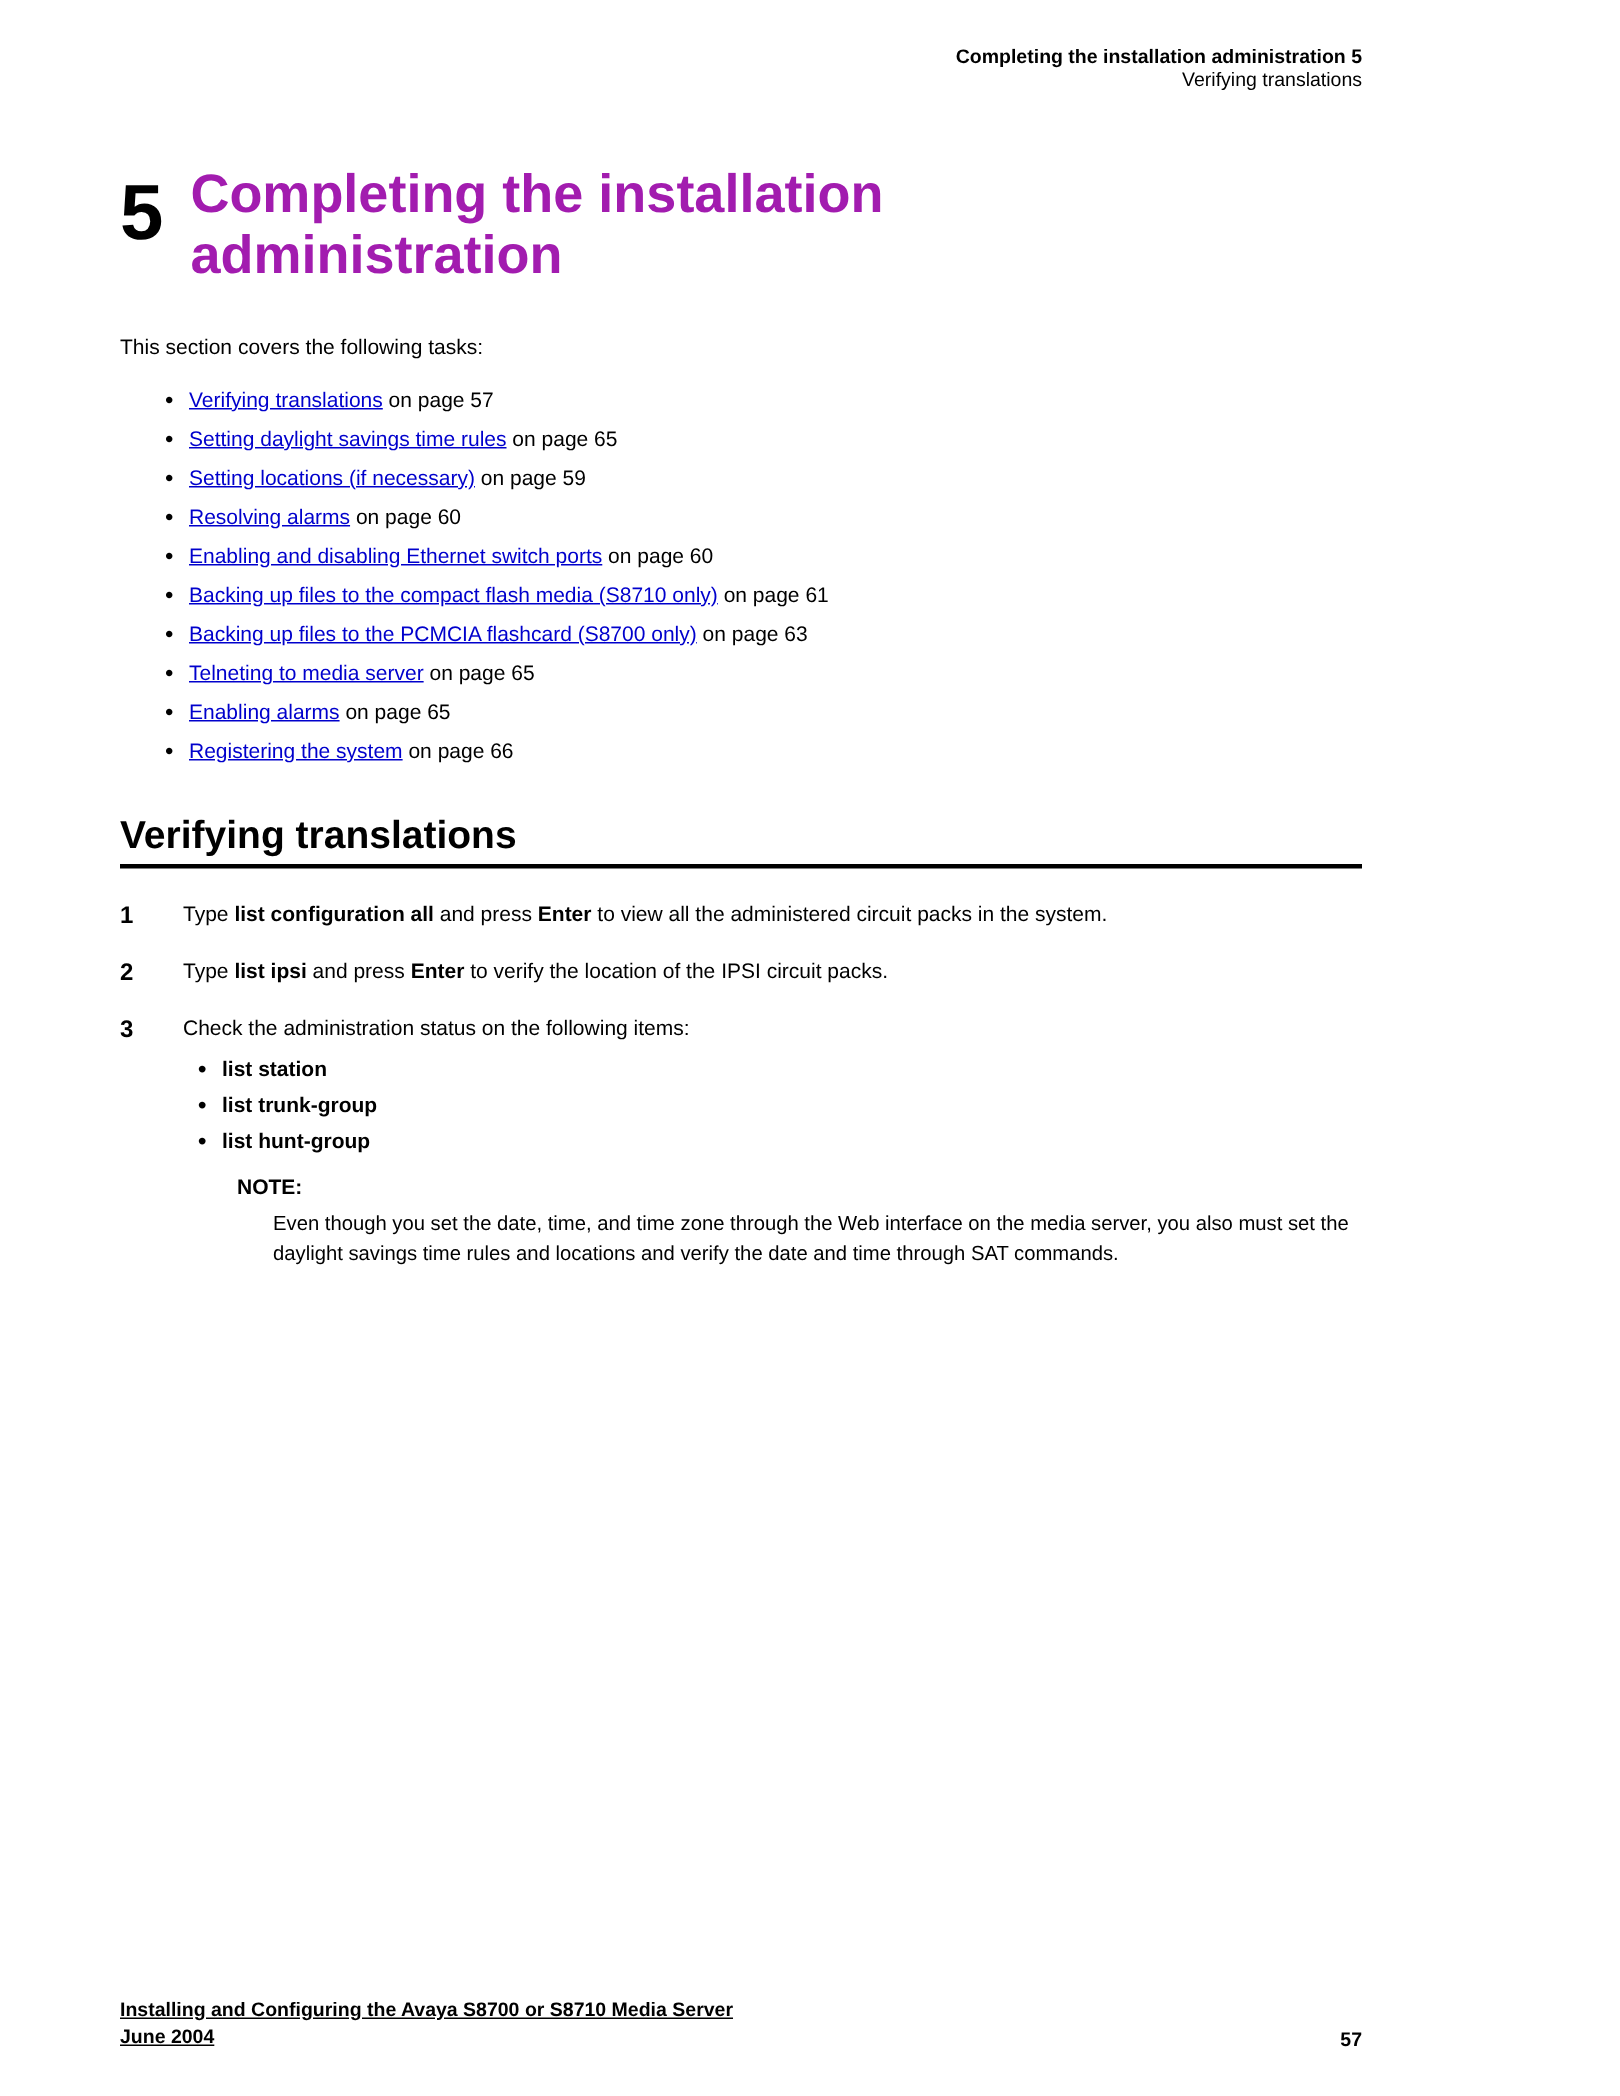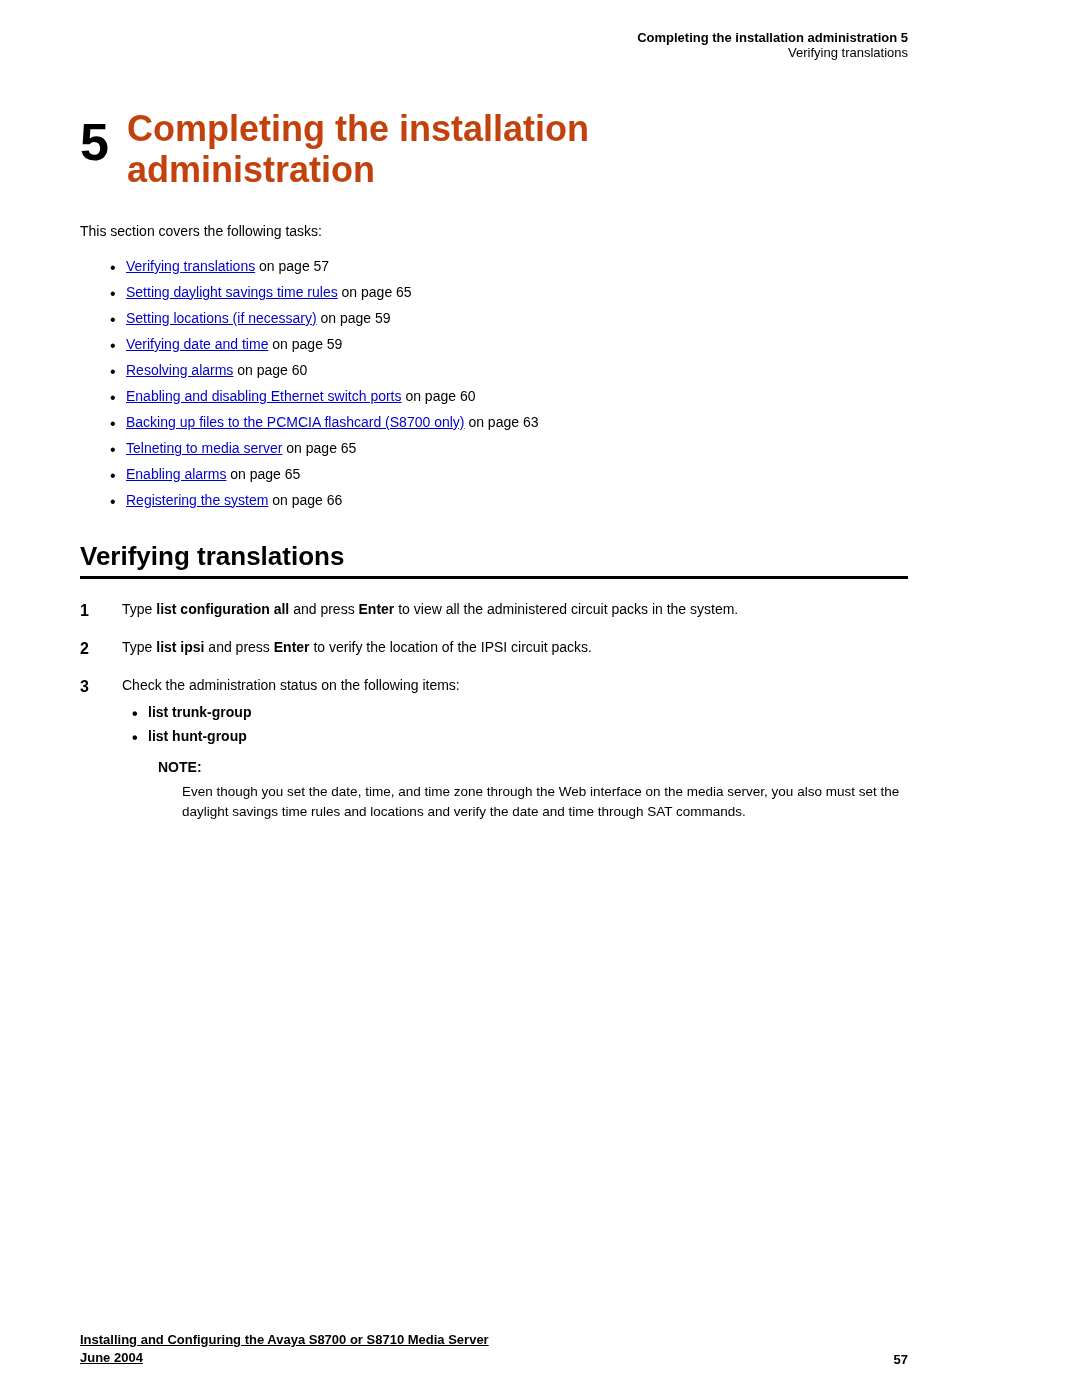--- a/index.html
+++ b/index.html
@@ -65,21 +65,21 @@
     }
 
     .chapter-heading-text {
       overflow: hidden;
     }
 
     .chapter-heading-text h1 {
       font-size: 36px;
       font-weight: bold;
       line-height: 1.15;
-      color: #c2410c;
+      color: #a21caf;
     }
 
     
     .intro-text {
       margin-bottom: 14px;
       font-size: 14px;
       line-height: 1.5;
     }
 
     
@@ -231,23 +231,23 @@
         </h1>
       </div>
     </div>
 
     <p class="intro-text">This section covers the following tasks:</p>
 
     <ul class="toc-list">
       <li><a href="#">Verifying translations</a><span> on page 57</span></li>
       <li><a href="#">Setting daylight savings time rules</a><span> on page 65</span></li>
       <li><a href="#">Setting locations (if necessary)</a><span> on page 59</span></li>
-      <li><a href="#">Verifying date and time</a><span> on page 59</span></li>
       <li><a href="#">Resolving alarms</a><span> on page 60</span></li>
       <li><a href="#">Enabling and disabling Ethernet switch ports</a><span> on page 60</span></li>
+      <li><a href="#">Backing up files to the compact flash media (S8710 only)</a><span> on page 61</span></li>
       <li><a href="#">Backing up files to the PCMCIA flashcard (S8700 only)</a><span> on page 63</span></li>
       <li><a href="#">Telneting to media server</a><span> on page 65</span></li>
       <li><a href="#">Enabling alarms</a><span> on page 65</span></li>
       <li><a href="#">Registering the system</a><span> on page 66</span></li>
     </ul>
 
     <div class="section-heading-container">
       <h2 class="section-heading">Verifying translations</h2>
     </div>
 
@@ -265,20 +265,21 @@
         <span class="step-content">
           Type <strong>list ipsi</strong> and press <strong>Enter</strong> to verify the location of the IPSI circuit packs.
         </span>
       </li>
 
       <li>
         <span class="step-number">3</span>
         <span class="step-content">
           Check the administration status on the following items:
           <ul class="sub-bullets">
+            <li>list station</li>
             <li>list trunk-group</li>
             <li>list hunt-group</li>
           </ul>
 
           
           <div class="note-box">
             <div class="note-label">NOTE:</div>
             <div class="note-text">Even though you set the date, time, and time zone through the Web interface on the media server, you also must set the daylight savings time rules and locations and verify the date and time through SAT commands.</div>
           </div>
         </span>

